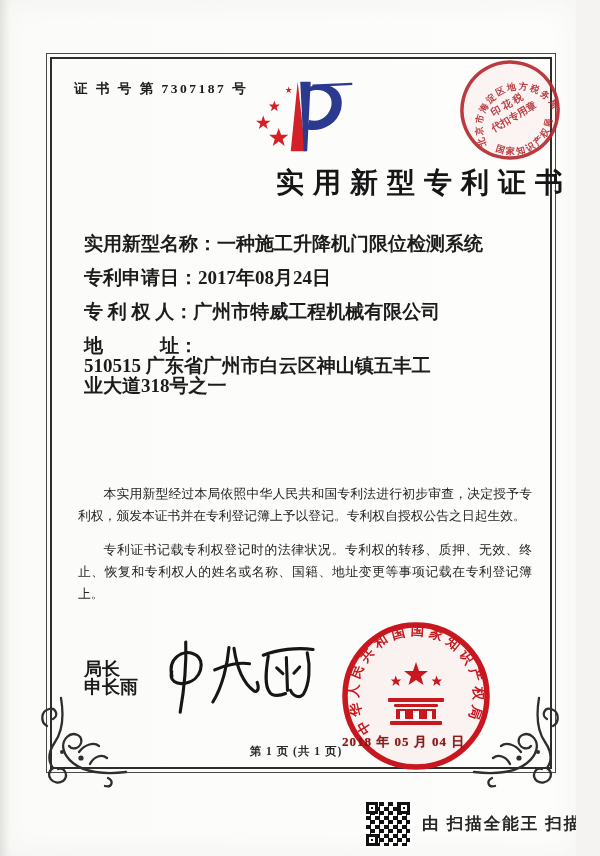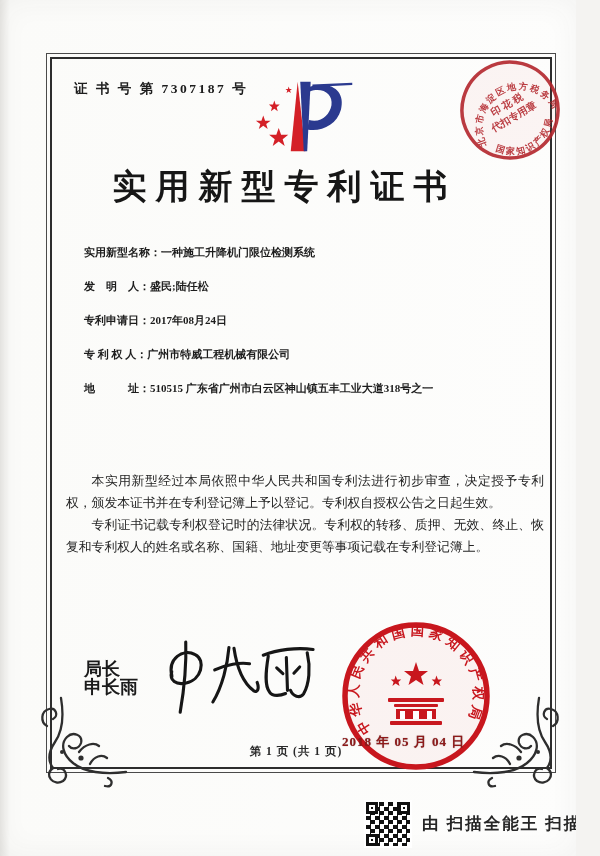--- a/index.html
+++ b/index.html
@@ -20,35 +20,35 @@
   .frame-inner{
     position:absolute;left:3px;top:3px;right:3px;bottom:3px;
     border:2px solid #2d2d2d;
   }
   .cert-no{
     position:absolute;left:74px;top:80px;
     font-size:13.5px;font-weight:700;letter-spacing:2.5px;color:#1d1d1d;
   }
   .logo{position:absolute;left:250px;top:74px;width:104px;height:92px;}
   .title{
-    position:absolute;left:0;right:16px;top:164px;text-align:center;
-    font-size:34px;font-weight:700;letter-spacing:9px;text-indent:9px;color:#161616;
-  }
-  .fields{position:absolute;left:84px;top:242px;width:446px;font-size:11px;color:#1c1c1c;}
+    position:absolute;left:0;right:4px;top:164px;text-align:right;
+    font-size:28px;font-weight:700;letter-spacing:9px;text-indent:9px;color:#161616;
+  }
+  .fields{position:absolute;left:84px;top:234px;width:446px;font-size:19px;color:#1c1c1c;}
   .field-row{margin-bottom:14px;line-height:20px;font-weight:600;}
   .field-row .lbl{font-weight:700;white-space:pre;}
   .field-row .val{font-weight:600;}
   .val-block{display:inline-block;vertical-align:top;width:354px;}
   .grant-row{display:flex;line-height:20px;font-weight:600;}
   .grant-left{width:268px;}
   .paragraphs{
     position:absolute;left:66px;top:471px;width:478px;
     font-size:12.8px;line-height:1.72;color:#242424;text-align:justify;font-weight:500;
   }
-  .paragraphs p{margin:0;text-indent:2em;font-family:Liberation Mono, monospace;}
+  .paragraphs p{margin:12px;text-indent:2em;}
   .signer{position:absolute;left:84px;top:660px;font-size:18px;font-weight:700;color:#1b1b1b;line-height:1;}
   .signer .name{}
   .sign-svg{position:absolute;left:156px;top:634px;}
   .seal-svg{position:absolute;left:338px;top:618px;}
   .seal-date{
     position:absolute;left:342px;top:733px;width:152px;text-align:left;
     font-size:13px;font-weight:700;color:#8e1a1a;letter-spacing:1px;
     text-shadow:0 0 1px rgba(60,10,10,0.55);
   }
   .corner-stamp{position:absolute;left:452px;top:50px;}
@@ -99,23 +99,20 @@
       <path d="M68,8 C96,0 110,14 105,34 C100,52 82,60 66,57 L68,46 C82,50 92,40 94,29 C96,16 84,8 69,13 Z"></path>
       <path d="M72,5 L118,3 L118,5.5 L72,8 Z"></path>
     </g>
   </svg>
 
   <div class="title">实用新型专利证书</div>
 
   <div class="fields">
     <div class="field-row">
       <span class="lbl">实用新型名称：</span><span class="val">一种施工升降机门限位检测系统</span>
-    </div>
-    <div class="field-row">
-      <span class="lbl">发　明　人：</span><span class="val">盛民;陆任松</span>
     </div>
     <div class="field-row">
       <span class="lbl">专利申请日：</span><span class="val">2017年08月24日</span>
     </div>
     <div class="field-row">
       <span class="lbl">专 利 权 人：</span><span class="val">广州市特威工程机械有限公司</span>
     </div>
     <div class="field-row">
       <span class="lbl">地　　　址：</span><span class="val val-block">510515 广东省广州市白云区神山镇五丰工业大道318号之一</span>
     </div>

